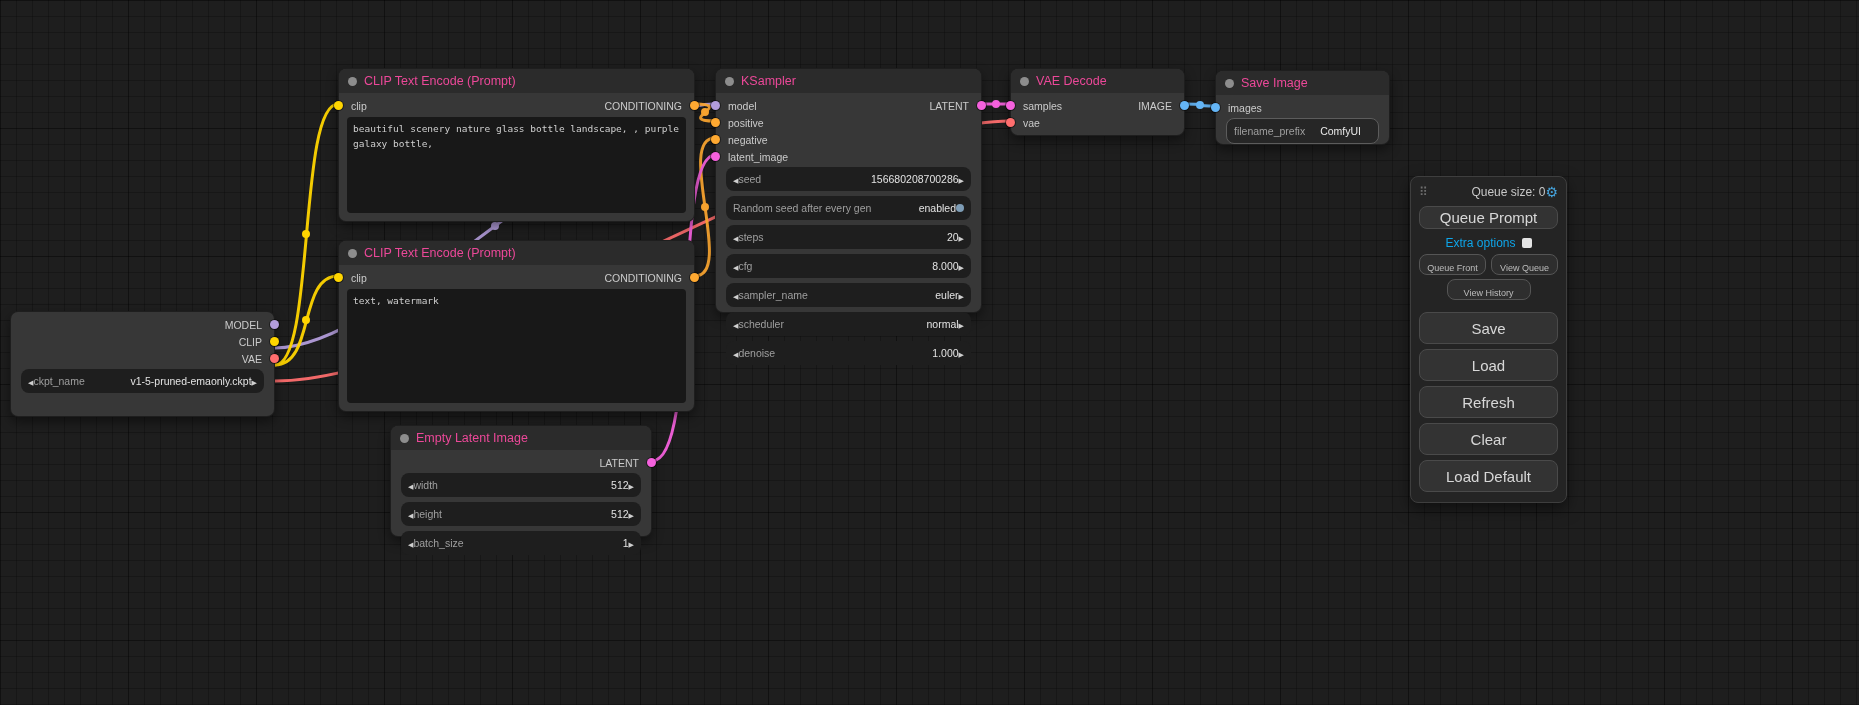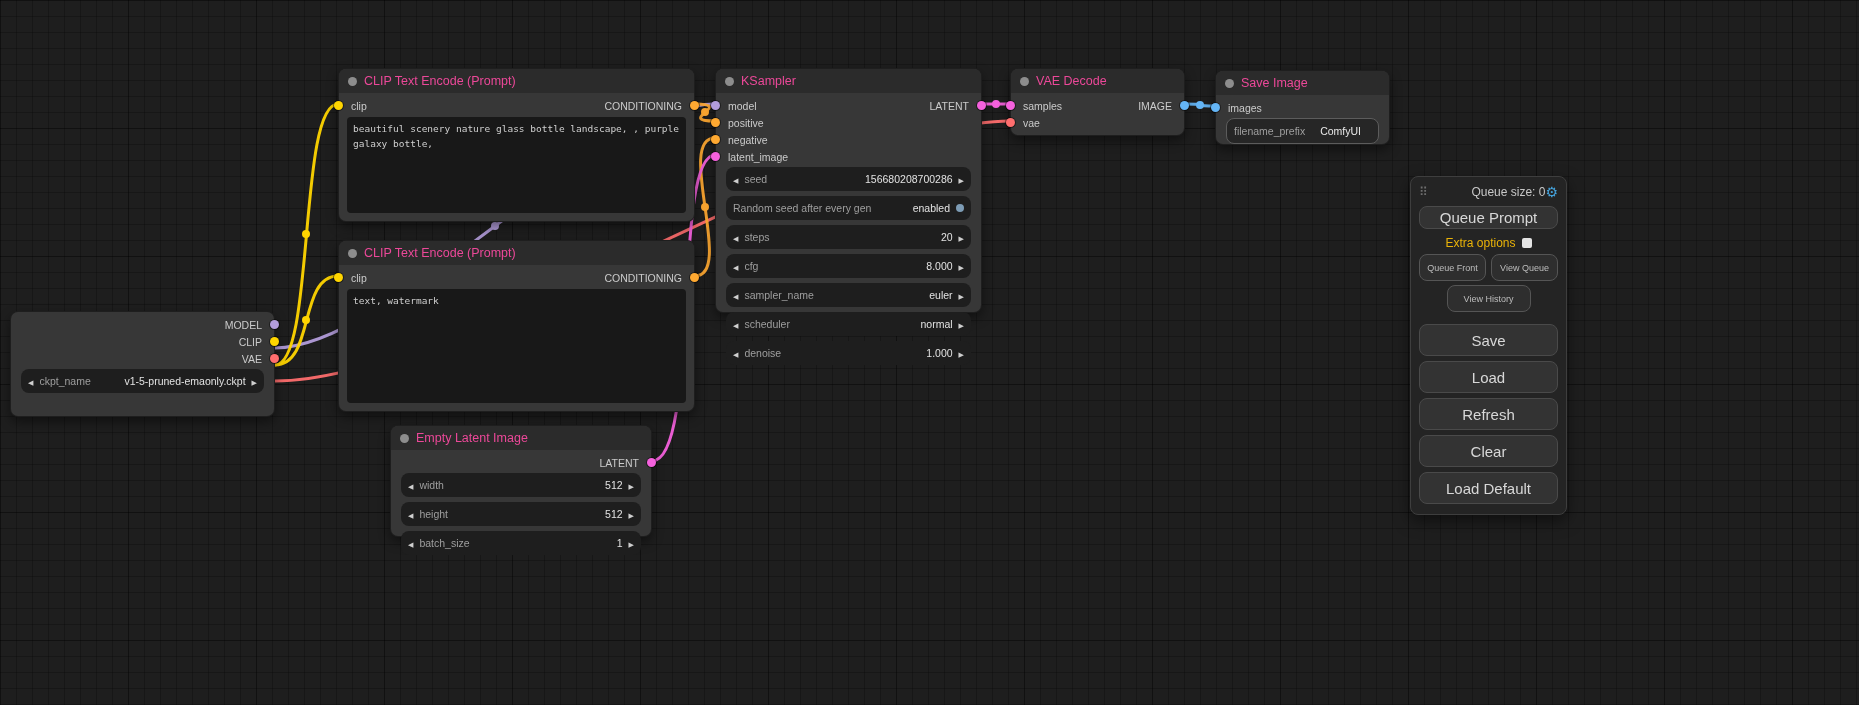--- a/index.html
+++ b/index.html
@@ -24,21 +24,21 @@
   .nbody{padding-top:4px}
   .srow{position:relative;height:17px;display:flex;align-items:center;padding:0 12px;font-size:10.5px;color:#cbcbcb;gap:6px}
   .srow.out{justify-content:flex-end}
   .lab-r{margin-left:auto}
   .port{position:absolute;width:9px;height:9px;border-radius:50%;top:50%;margin-top:-4.5px;box-shadow:0 0 0 1px rgba(0,0,0,.45)}
   .pin{left:-5px}
   .pout{right:-5px}
   .c-model{background:#B39DDB}.c-clip{background:#FFD500}.c-vae{background:#FF6E6E}
   .c-cond{background:#FFA931}.c-latent{background:#F561DD}.c-image{background:#64B5F6}
 
-  .widget{height:15px;margin:0 10px 5px;display:flex;align-items:center;gap:6px;background:#1e1e1e;
+  .widget{height:15px;margin:0 10px 5px;display:flex;align-items:center;background:#1e1e1e;
           border-radius:8px;padding:12px 7px;font-size:10.5px;white-space:nowrap}
   .widget.first{margin-top:2px}
   .wlabel{color:#9f9f9f}
   .wvalue{margin-left:auto;color:#e2e2e2}
   .arrL::before{content:"◀";font-size:7px;color:#cfcfcf}
   .arrR::before{content:"▶";font-size:7px;color:#cfcfcf}
   .toggle{width:8px;height:8px;border-radius:50%;background:#7d9cb5;flex:none}
   .widget.tbox{background:#262626;border:1px solid #5c5c5c}
   .widget.tbox .wvalue{margin-right:10px;color:#e8e8e8}
 
@@ -49,24 +49,24 @@
   
   .menu{position:absolute;left:1410px;top:176px;width:157px;z-index:5;background:#242424;border:1px solid #3e3e3e;
         border-radius:8px;padding:6px 8px 10px;box-shadow:0 6px 16px rgba(0,0,0,.5);color:#c8c8c8}
   .mhead{display:flex;align-items:center;height:18px;margin-bottom:3px}
   .drag{color:#6e6e6e;font-size:12px}
   .qsize{flex:1;text-align:right;font-size:12px;color:#c8c8c8}
   .gear{color:#45a3dc;font-size:14px;line-height:1;cursor:pointer}
   .btn{display:block;width:100%;background:#333;border:1px solid #4a4a4a;border-radius:8px;color:#d8d8d8;
        font-family:inherit;font-size:15px;height:32px;line-height:19px;text-align:center;margin-top:5px;padding:0;cursor:pointer}
   .btn.qp{height:23px;line-height:21px}
-  .extra{display:flex;align-items:center;justify-content:center;gap:6px;margin-top:7px;font-size:12px;color:#eab308}
+  .extra{display:flex;align-items:center;justify-content:center;gap:6px;margin-top:7px;font-size:12px;color:#0ea5e9}
   .chk{width:10px;height:10px;background:#e4e4e4;border-radius:2px;display:inline-block;cursor:pointer}
   .mrow{display:flex;gap:5px;justify-content:center;margin-top:4px}
-  .btn-sm{background:#2e2e2e;border:1px solid #555;border-radius:8px;color:#bdbdbd;font-size:9px;height:27px;
+  .btn-sm{background:#2e2e2e;border:1px solid #555;border-radius:8px;color:#bdbdbd;font-size:9px;height:21px;
           line-height:11px;padding:8px 6px;font-family:inherit;flex:1;cursor:pointer}
   .btn-sm.vh{flex:none;width:84px}
   .biggap{margin-top:12px}
 </style>
 </head>
 <body>
 
 <div class="canvas">
 
   <svg class="wires" viewBox="0 0 1859 705">

